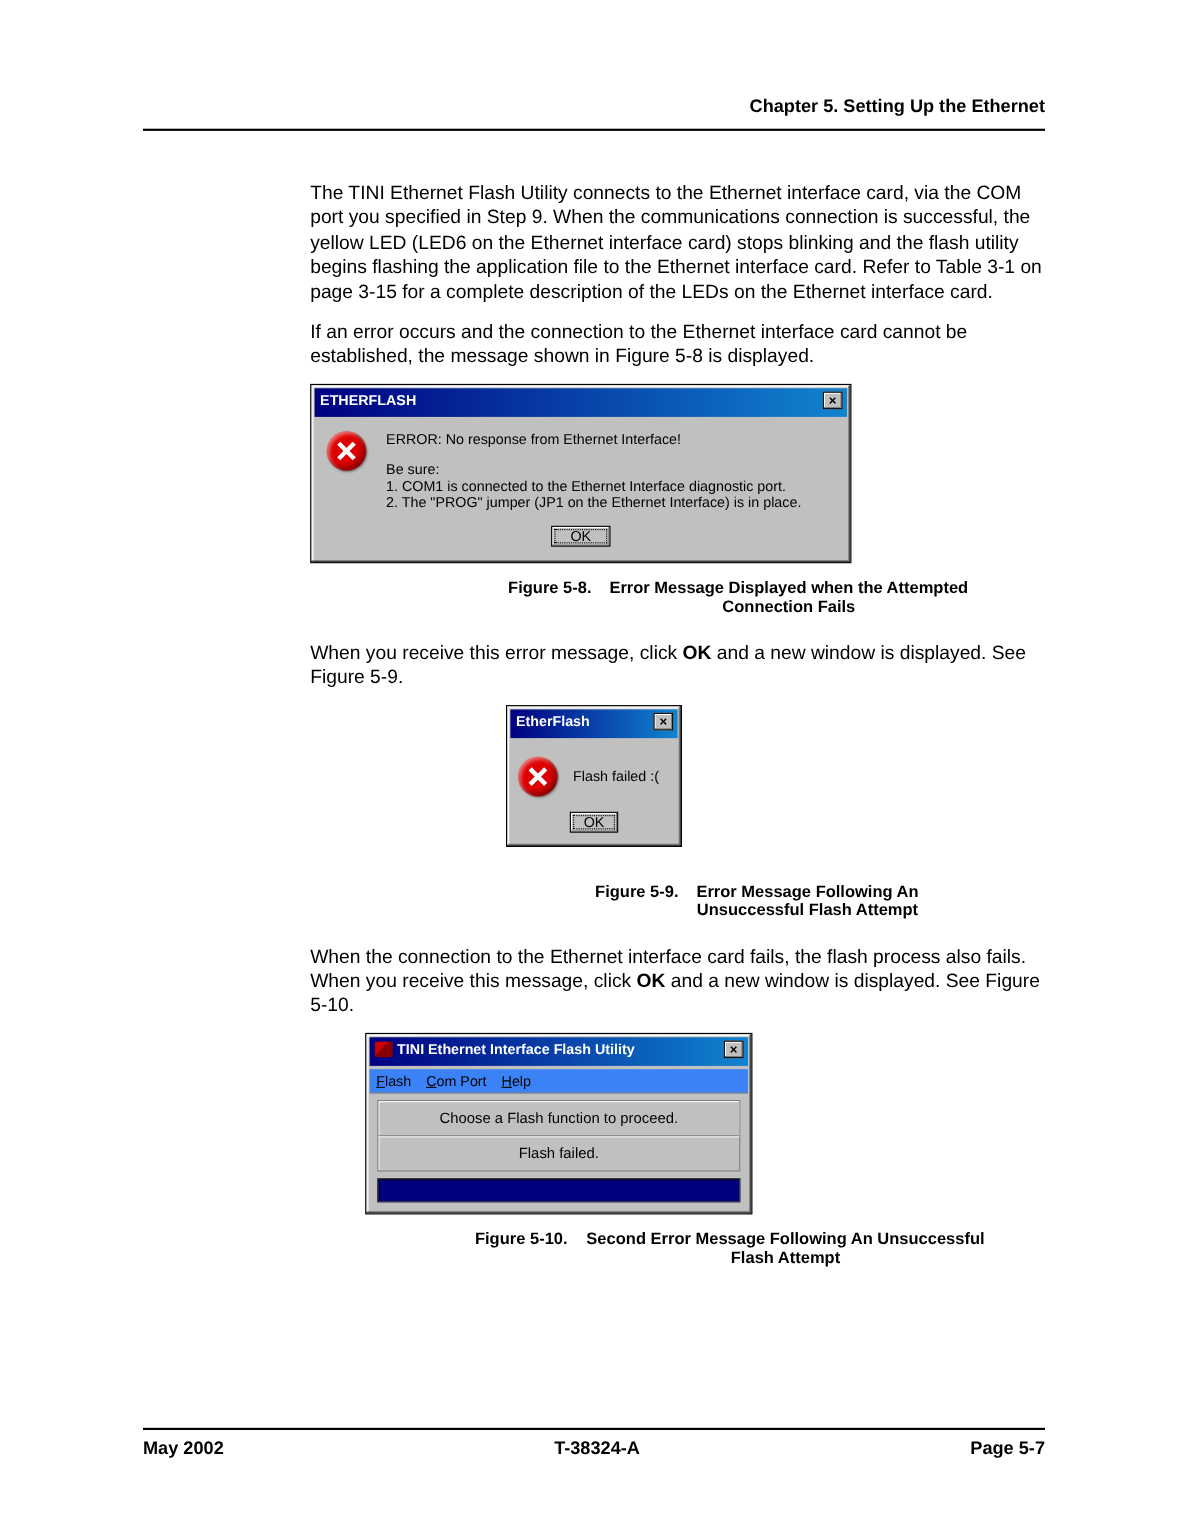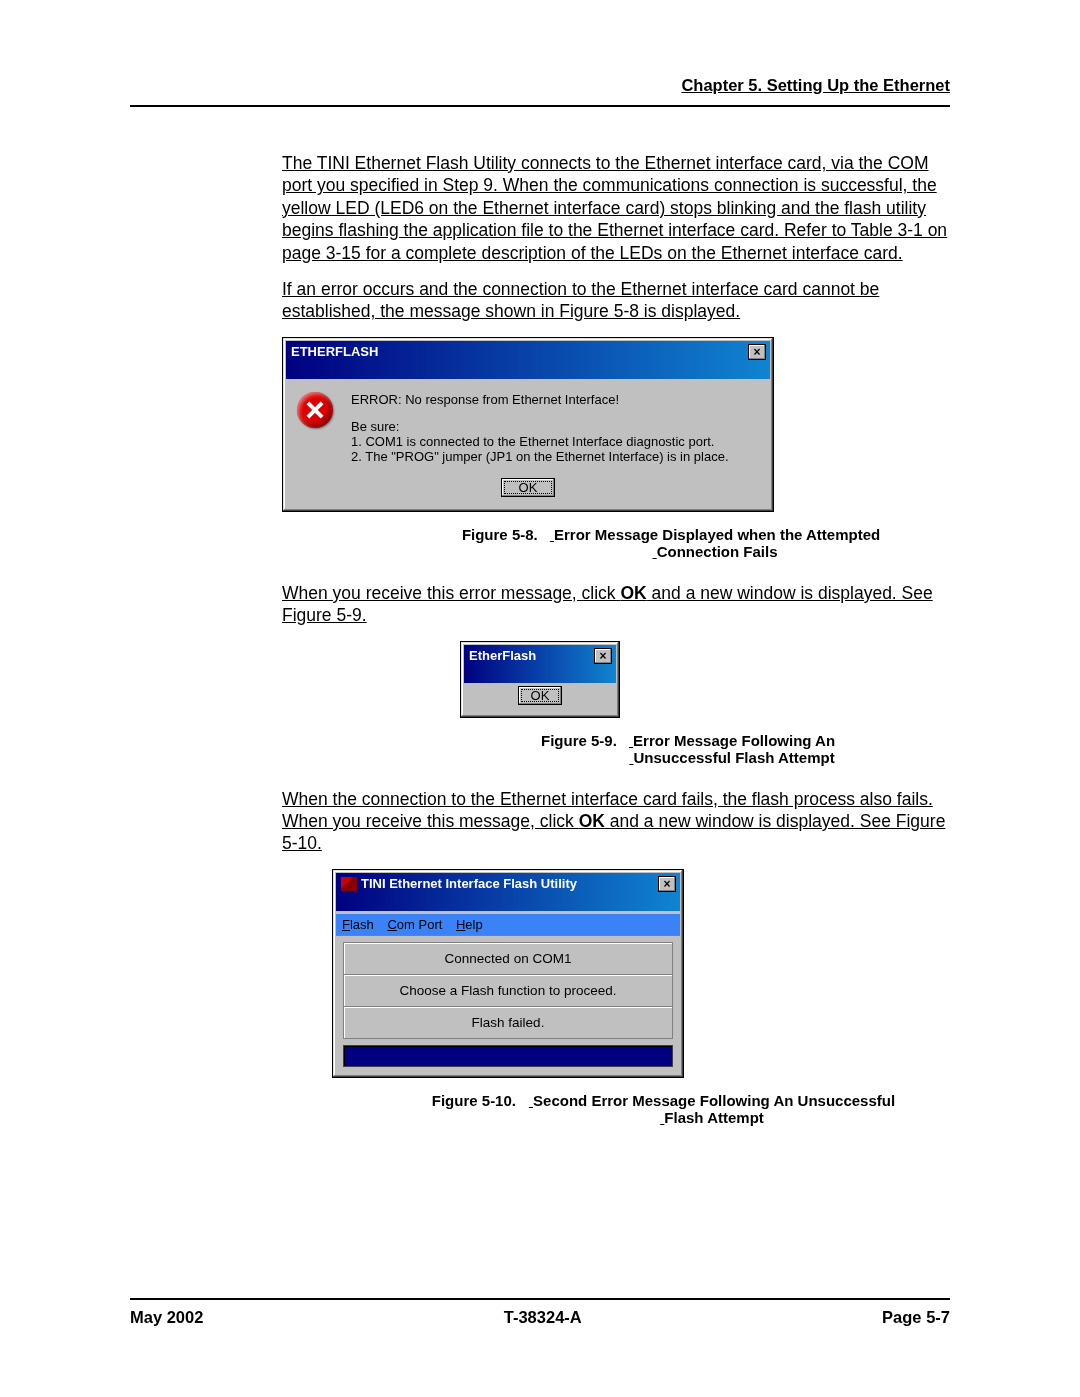--- a/index.html
+++ b/index.html
@@ -7,23 +7,22 @@
     font-family: Arial, Helvetica, sans-serif;
     background: #fff;
     width: 1080px;
     height: 1397px;
     position: relative;
     color: #000;
   }
   .page {
     position: absolute;
     left: 130px;
-    top: 76px;
+    top: 88px;
     width: 820px;
-    text-decoration: underline;
   }
   .header-right {
     text-align: right;
     font-weight: bold;
     font-size: 16.5px;
     margin-bottom: 10px;
   }
   .rule {
     border-top: 2.5px solid #000;
     margin-bottom: 45px;
@@ -67,21 +66,21 @@
     border: 1px solid #000;
     box-shadow: inset -1px -1px 0 #404040, inset 1px 1px 0 #dfdfdf, inset -2px -2px 0 #808080, inset 2px 2px 0 #fff;
     display: inline-block;
   }
   .titlebar {
     background: linear-gradient(to right, #000080, #1084d0);
     color: #fff;
     display: flex;
     align-items: center;
     justify-content: space-between;
-    padding: 3px 4px 19px 5px;
+    padding: 3px 4px 7px 5px;
     margin: 3px;
     font-family: Tahoma, Arial, sans-serif;
     font-size: 13px;
     font-weight: bold;
   }
   .titlebar .title-left { display:flex; align-items:center; gap:4px; }
   .close-btn {
     background: #c0c0c0;
     border: 1px solid #000;
     box-shadow: inset -1px -1px 0 #808080, inset 1px 1px 0 #fff;
@@ -199,28 +198,32 @@
   <p class="body-text">
     <span>When you receive this error message, click </span><b>OK</b><span> and a new window is displayed. See Figure 5-9.</span>
   </p>
 
   <div style="text-align:center; margin-bottom:0;">
     <div class="dialog" style="width:160px; text-align:left;">
       <div class="titlebar">
         <span>EtherFlash</span>
         <span class="close-btn">×</span>
       </div>
+      <div class="dlg-body" style="display:flex; align-items:center; gap:14px; padding:14px 10px;">
+        <div class="err-icon"></div>
+        <span>Flash failed :(</span>
+      </div>
       <div style="text-align:center; padding-bottom:12px;">
         <button class="btn-3d btn-focus" style="padding:1px 12px;">OK</button>
       </div>
     </div>
   </div>
 
   <div class="caption" style="margin-left:284px;">
-    <span class="fig-label" style="width:100px;">Figure 5-9.</span>
+    <span class="fig-label" style="width:100px;margin-top:18px;">Figure 5-9.</span>
     <span class="fig-text">Error Message Following An</span><br>
     <span style="display:inline-block; width:100px;"></span>
     <span class="fig-text">Unsuccessful Flash Attempt</span>
   </div>
 
   <p class="body-text">
     <span>When the connection to the Ethernet interface card fails, the flash process also fails. When you receive this message, click </span><b>OK</b><span> and a new window is displayed. See Figure 5-10.</span>
   </p>
 
   <div style="margin-left:202px; margin-bottom:0;">
@@ -231,21 +234,20 @@
           <span>TINI Ethernet Interface Flash Utility</span>
         </span>
         <span class="close-btn">×</span>
       </div>
       <div class="menu-bar">
         <span class="menu-item"><span class="mn">F</span>lash</span>
         <span class="menu-item"><span class="mn">C</span>om Port</span>
         <span class="menu-item"><span class="mn">H</span>elp</span>
       </div>
       <div class="status-box">
-        <div class="status-line">Connected on COM1</div>
         <div class="status-line">Choose a Flash function to proceed.</div>
         <div class="status-line">Flash failed.</div>
       </div>
       <div class="progress-bar"></div>
     </div>
   </div>
 
   <div class="caption" style="margin-left:234px;">
     <span class="fig-label" style="width:110px;">Figure 5-10.</span>
     <span class="fig-text">Second Error Message Following An Unsuccessful</span><br>

